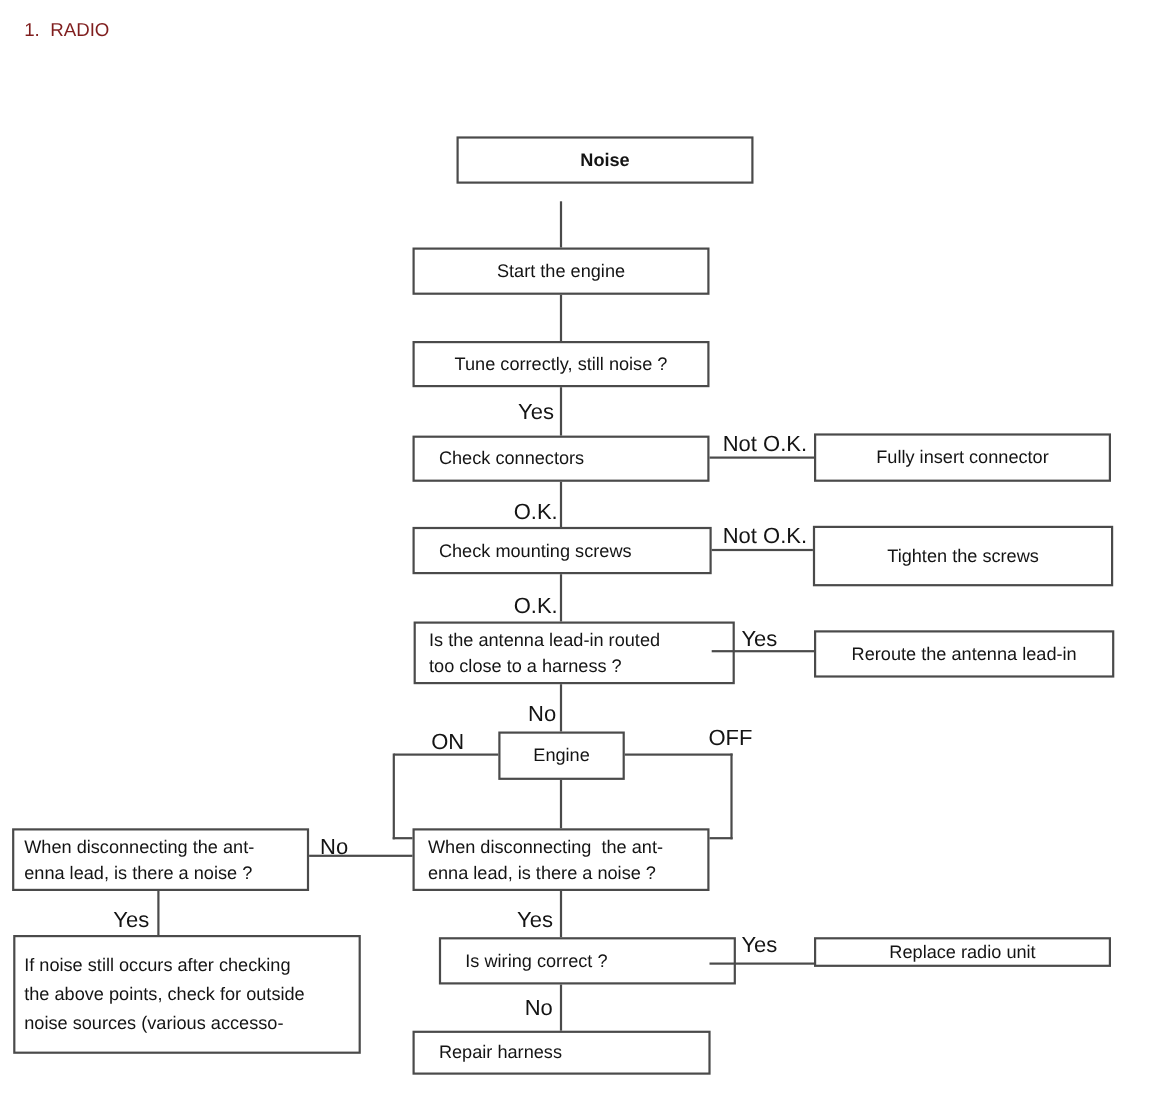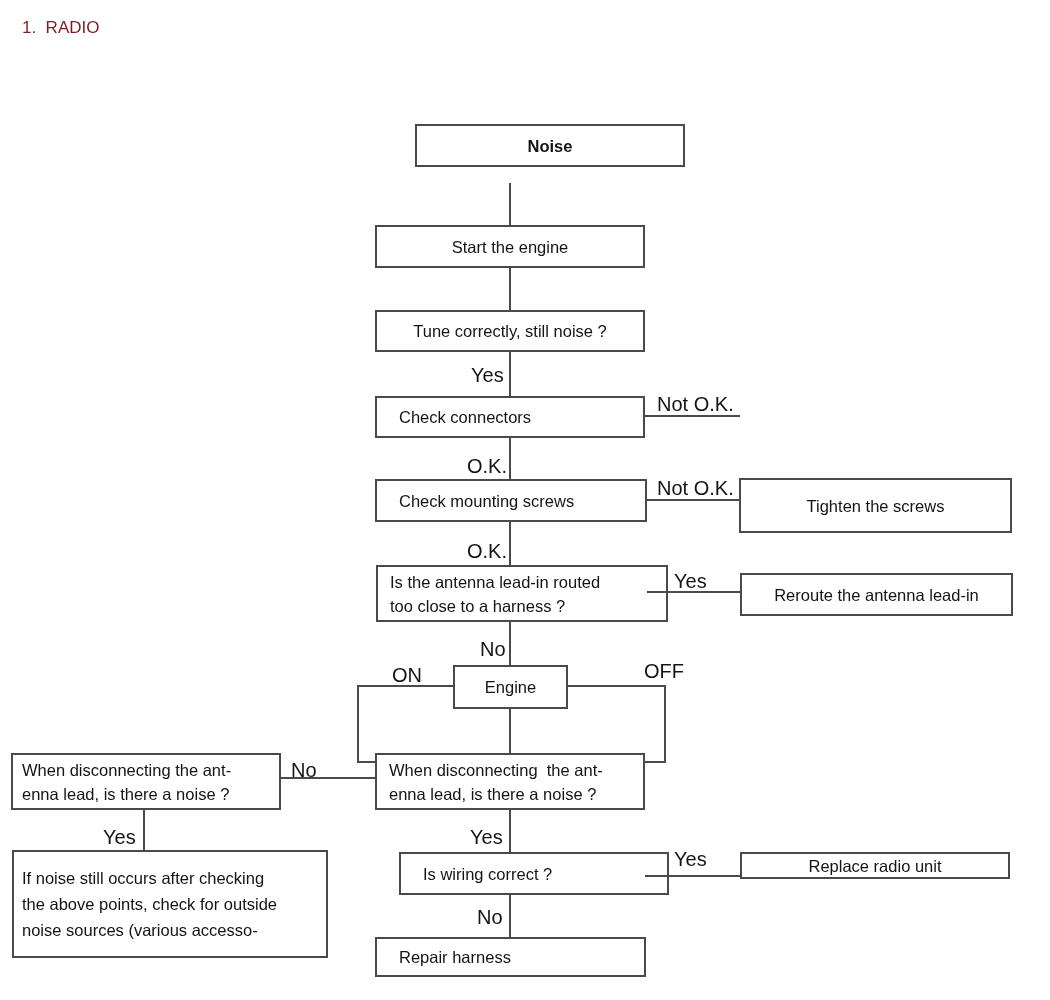--- a/index.html
+++ b/index.html
@@ -71,20 +71,23 @@
   </div>
 
   <div class="box center" style="left:375px; top:310px; width:270px; height:42px;">
     <div class="bline">Tune correctly, still noise ?</div>
   </div>
 
   <div class="box" style="left:375px; top:396px; width:270px; height:42px; padding-left:22px;">
     <div class="bline">Check connectors</div>
   </div>
 
+  <div class="box center" style="left:740px; top:394px; width:270px; height:44px;">
+    <div class="bline">Fully insert connector</div>
+  </div>
 
   <div class="box" style="left:375px; top:479px; width:272px; height:43px; padding-left:22px;">
     <div class="bline">Check mounting screws</div>
   </div>
 
   <div class="box center" style="left:739px; top:478px; width:273px; height:55px;">
     <div class="bline">Tighten the screws</div>
   </div>
 
   <div class="box" style="left:376px; top:565px; width:292px; height:57px; padding-left:12px;">

